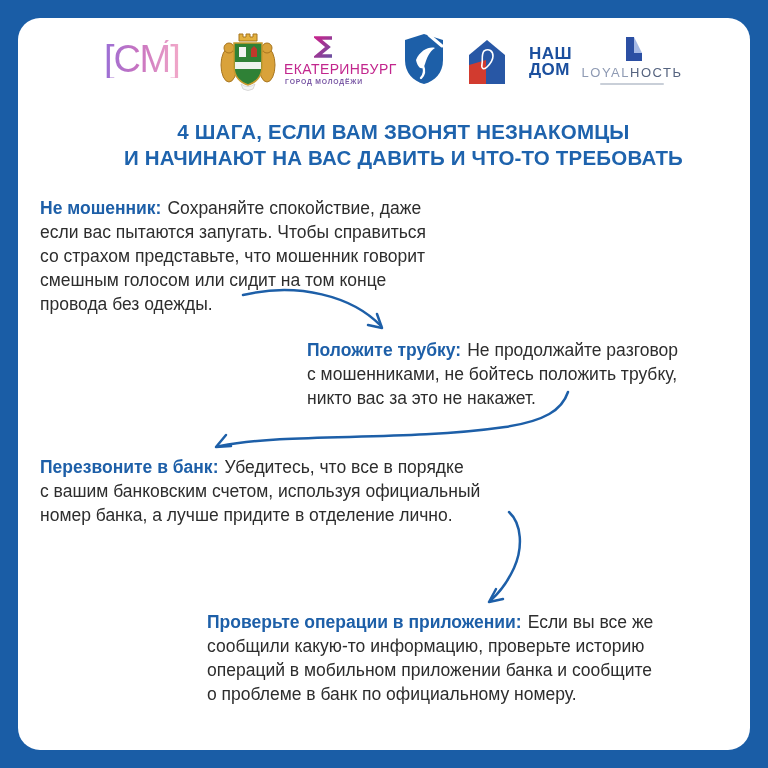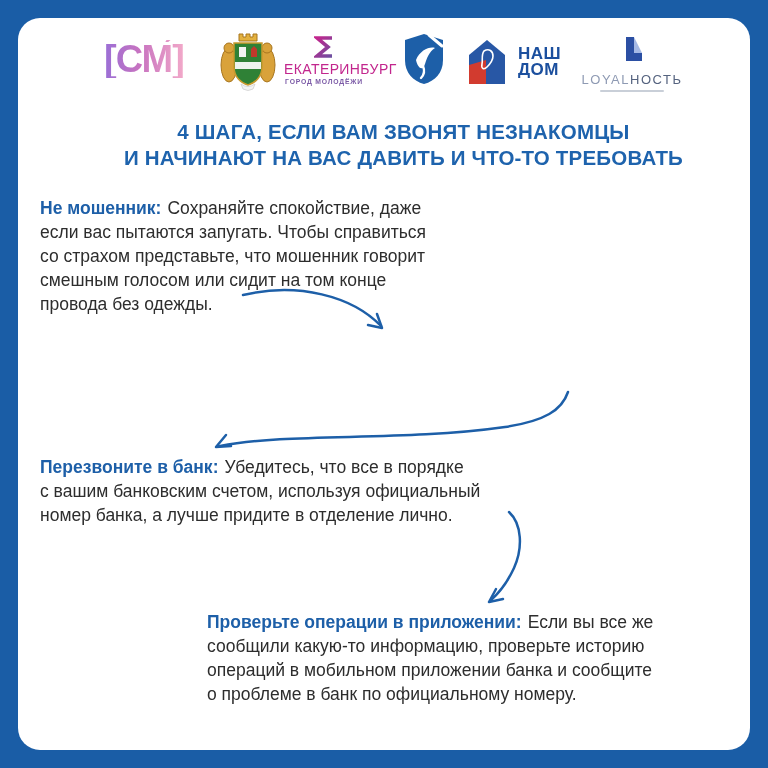--- a/index.html
+++ b/index.html
@@ -2,33 +2,33 @@
 <html><head>
 <meta charset="utf-8">
 <style>
   html,body{margin:0;padding:0;}
   body{width:768px;height:768px;font-family:"Liberation Sans",sans-serif;}
   #poster{position:relative;width:768px;height:768px;background:#1a5da6;overflow:hidden;}
   #card{position:absolute;left:18px;top:18px;right:18px;bottom:18px;background:#ffffff;border-radius:22px;}
   .abs{position:absolute;}
 
   
-  .sm-logo{left:104px;top:40px;font-size:38px;font-weight:bold;letter-spacing:-1px;
+  .sm-logo{left:104px;top:40px;font-size:38px;font-weight:normal;letter-spacing:-1px;
     background:linear-gradient(90deg,#9a6fd6 0%,#c873c0 45%,#f2a9c9 100%);
     -webkit-background-clip:text;background-clip:text;color:transparent;line-height:1;}
   .coat{left:220px;top:31px;}
   .ekb{left:284px;top:36px;width:80px;text-align:center;}
   .ekb .mark{display:block;margin:0 auto 3px auto;}
   .ekb .l1{display:block;font-size:14px;font-weight:normal;color:#c2268d;letter-spacing:.4px;white-space:nowrap;}
   .ekb .l2{display:block;font-size:6.8px;font-weight:bold;color:#7b5aa6;letter-spacing:.8px;margin-top:1px;white-space:nowrap;}
   .shield{left:403px;top:33px;}
-  .ndom{left:467px;top:38px;display:flex;align-items:center;gap:11px;}
+  .ndom{left:467px;top:38px;display:flex;align-items:center;gap:22px;}
   .ndom .txt{font-size:17px;line-height:16px;font-weight:800;color:#1b4f9e;letter-spacing:.5px;white-space:pre-line;}
   .loyal{left:576px;top:36px;width:112px;display:flex;flex-direction:column;align-items:center;}
-  .loyal .word{margin-top:10px;font-size:13px;letter-spacing:1.5px;white-space:nowrap;}
+  .loyal .word{margin-top:3px;font-size:13px;letter-spacing:1.5px;white-space:nowrap;}
   .loyal .w1{color:#8e9ab3;}
   .loyal .w2{color:#55637f;}
   .loyal .tagline{margin-top:3px;width:64px;height:2px;background:#c9cfd8;border-radius:1px;}
 
   
   .title{left:18px;right:18px;top:119px;text-align:center;font-size:20.5px;line-height:26px;
     font-weight:800;color:#1e63ad;white-space:pre-line;letter-spacing:.2px;padding-left:39px;}
 
   
   .step{font-size:17.5px;line-height:24px;color:#2d2d2d;}
@@ -105,20 +105,23 @@
 
   <div class="abs title">4 ШАГА, ЕСЛИ ВАМ ЗВОНЯТ НЕЗНАКОМЦЫ
 И НАЧИНАЮТ НА ВАС ДАВИТЬ И ЧТО-ТО ТРЕБОВАТЬ</div>
 
   <div class="abs step step1"><span class="lead">Не мошенник:</span><span class="body">Сохраняйте спокойствие, даже
 если вас пытаются запугать. Чтобы справиться
 со страхом представьте, что мошенник говорит
 смешным голосом или сидит на том конце
 провода без одежды.</span></div>
 
+  <div class="abs step step2"><span class="lead">Положите трубку:</span><span class="body">Не продолжайте разговор
+с мошенниками, не бойтесь положить трубку,
+никто вас за это не накажет.</span></div>
 
   <div class="abs step step4"><span class="lead">Проверьте операции в приложении:</span><span class="body">Если вы все же
 сообщили какую-то информацию, проверьте историю
 операций в мобильном приложении банка и сообщите
 о проблеме в банк по официальному номеру.</span></div>
 
   <div class="abs step step3"><span class="lead">Перезвоните в банк:</span><span class="body">Убедитесь, что все в порядке
 с вашим банковским счетом, используя официальный
 номер банка, а лучше придите в отделение лично.</span></div>
 

